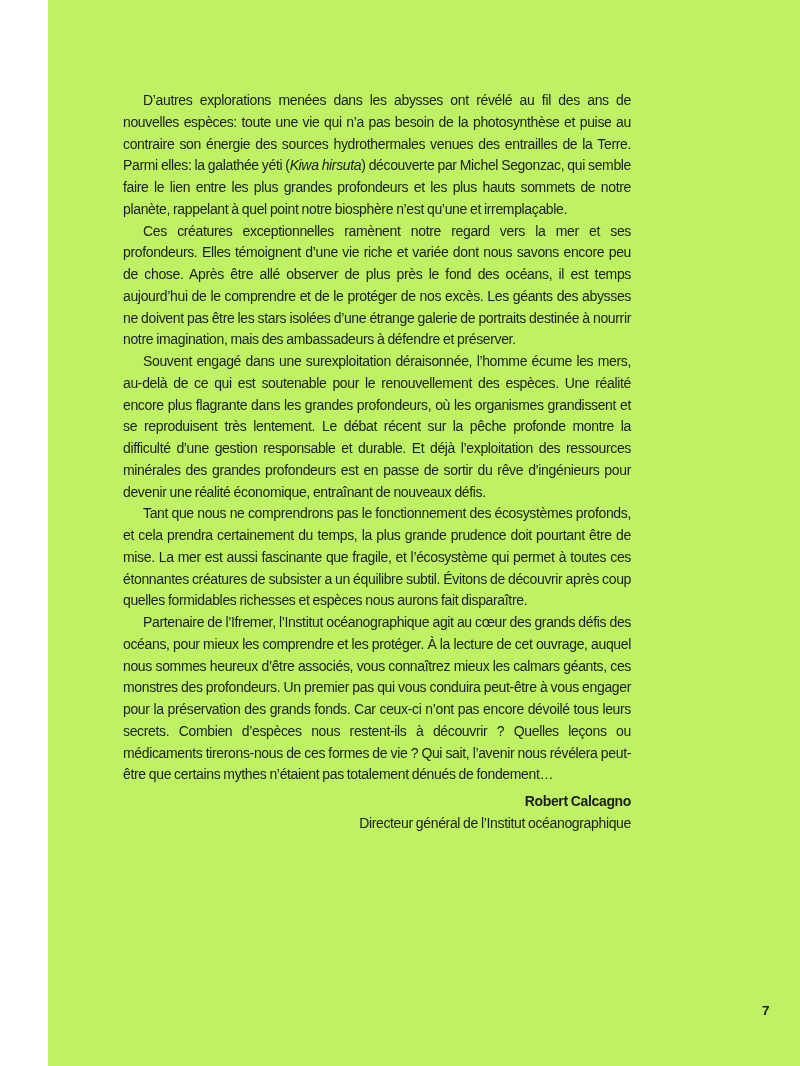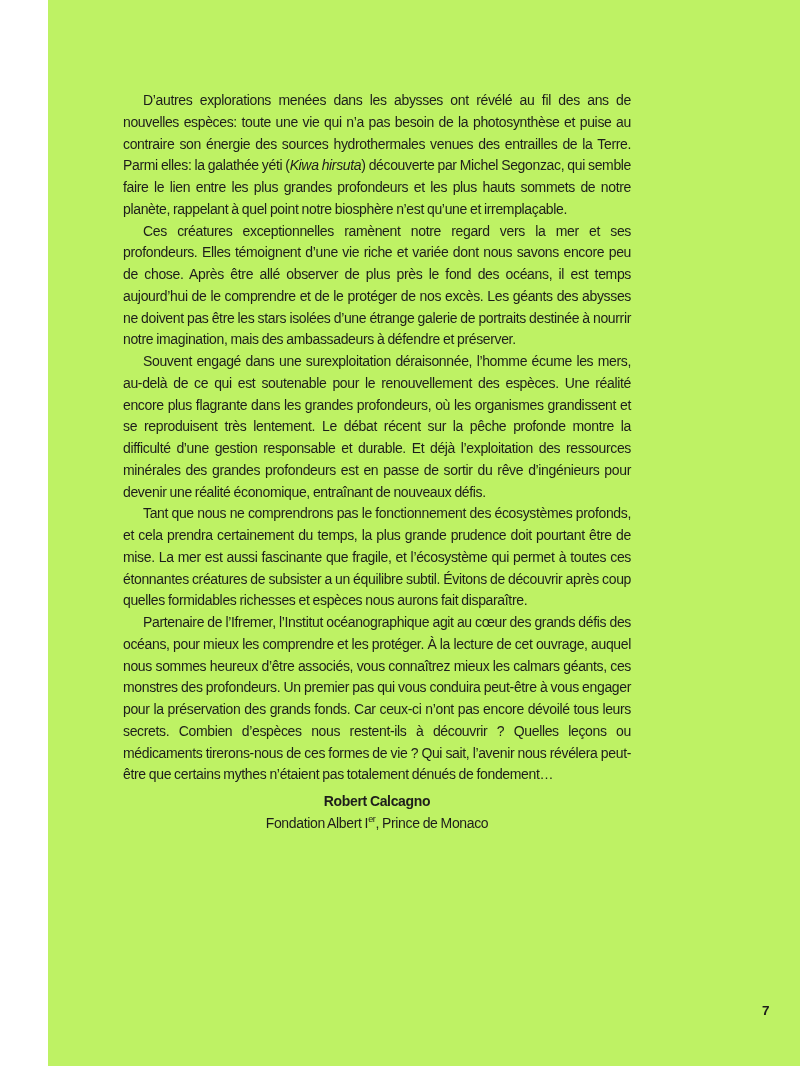--- a/index.html
+++ b/index.html
@@ -26,21 +26,21 @@
   }
   .para {
     margin: 0;
     text-indent: 20px;
   }
   .para em { font-style: italic; }
   .signature {
     margin-top: 5px;
     text-align: right;
   }
-  .sig-line { white-space: nowrap; text-align: center; }
+  .sig-line { white-space: nowrap; }
   .sig-line.bold { font-weight: bold; }
   .sig-line sup {
     font-size: 9px;
     line-height: 0;
     vertical-align: super;
   }
   .page-number {
     position: absolute;
     left: 714px;
     top: 1003px;
@@ -56,17 +56,17 @@
   <div class="text-block">
 
     <p class="para"><span>D’autres explorations menées dans les abysses ont révélé au fil des ans de nouvelles espèces: toute une vie qui n’a pas besoin de la photosynthèse et puise au contraire son énergie des sources hydrothermales venues des entrailles de la Terre. Parmi elles: la galathée yéti (</span><em>Kiwa hirsuta</em><span>) découverte par Michel Segonzac, qui semble faire le lien entre les plus grandes profondeurs et les plus hauts sommets de notre planète, rappelant à quel point notre biosphère n’est qu’une et irremplaçable.</span></p>
       <p class="para"><span>Ces créatures exceptionnelles ramènent notre regard vers la mer et ses profondeurs. Elles témoignent d’une vie riche et variée dont nous savons encore peu de chose. Après être allé observer de plus près le fond des océans, il est temps aujourd’hui de le comprendre et de le protéger de nos excès. Les géants des abysses ne doivent pas être les stars isolées d’une étrange galerie de portraits destinée à nourrir notre imagination, mais des ambassadeurs à défendre et préserver.</span></p>
       <p class="para"><span>Souvent engagé dans une surexploitation déraisonnée, l’homme écume les mers, au-delà de ce qui est soutenable pour le renouvellement des espèces. Une réalité encore plus flagrante dans les grandes profondeurs, où les organismes grandissent et se reproduisent très lentement. Le débat récent sur la pêche profonde montre la difficulté d’une gestion responsable et durable. Et déjà l’exploitation des ressources minérales des grandes profondeurs est en passe de sortir du rêve d’ingénieurs pour devenir une réalité économique, entraînant de nouveaux défis.</span></p>
       <p class="para"><span>Tant que nous ne comprendrons pas le fonctionnement des écosystèmes profonds, et cela prendra certainement du temps, la plus grande prudence doit pourtant être de mise. La mer est aussi fascinante que fragile, et l’écosystème qui permet à toutes ces étonnantes créatures de subsister a un équilibre subtil. Évitons de découvrir après coup quelles formidables richesses et espèces nous aurons fait disparaître.</span></p>
       <p class="para"><span>Partenaire de l’Ifremer, l’Institut océanographique agit au cœur des grands défis des océans, pour mieux les comprendre et les protéger. À la lecture de cet ouvrage, auquel nous sommes heureux d’être associés, vous connaîtrez mieux les calmars géants, ces monstres des profondeurs. Un premier pas qui vous conduira peut-être à vous engager pour la préservation des grands fonds. Car ceux-ci n’ont pas encore dévoilé tous leurs secrets. Combien d’espèces nous restent-ils à découvrir ? Quelles leçons ou médicaments tirerons-nous de ces formes de vie ? Qui sait, l’avenir nous révélera peut-être que certains mythes n’étaient pas totalement dénués de fondement…</span></p>
       <div class="signature">
 
     <div class="sig-line bold"><span>Robert Calcagno</span></div>
-        <div class="sig-line"><span>Fondation Albert I</span><sup>er</sup><span>, Prince de Monaco</span></div>
+        <div class="sig-line"><span>Directeur général de l’Institut océanographique</span></div>
       </div>
   </div>
   <div class="page-number">7</div>
 </div>
 
 </body></html>

